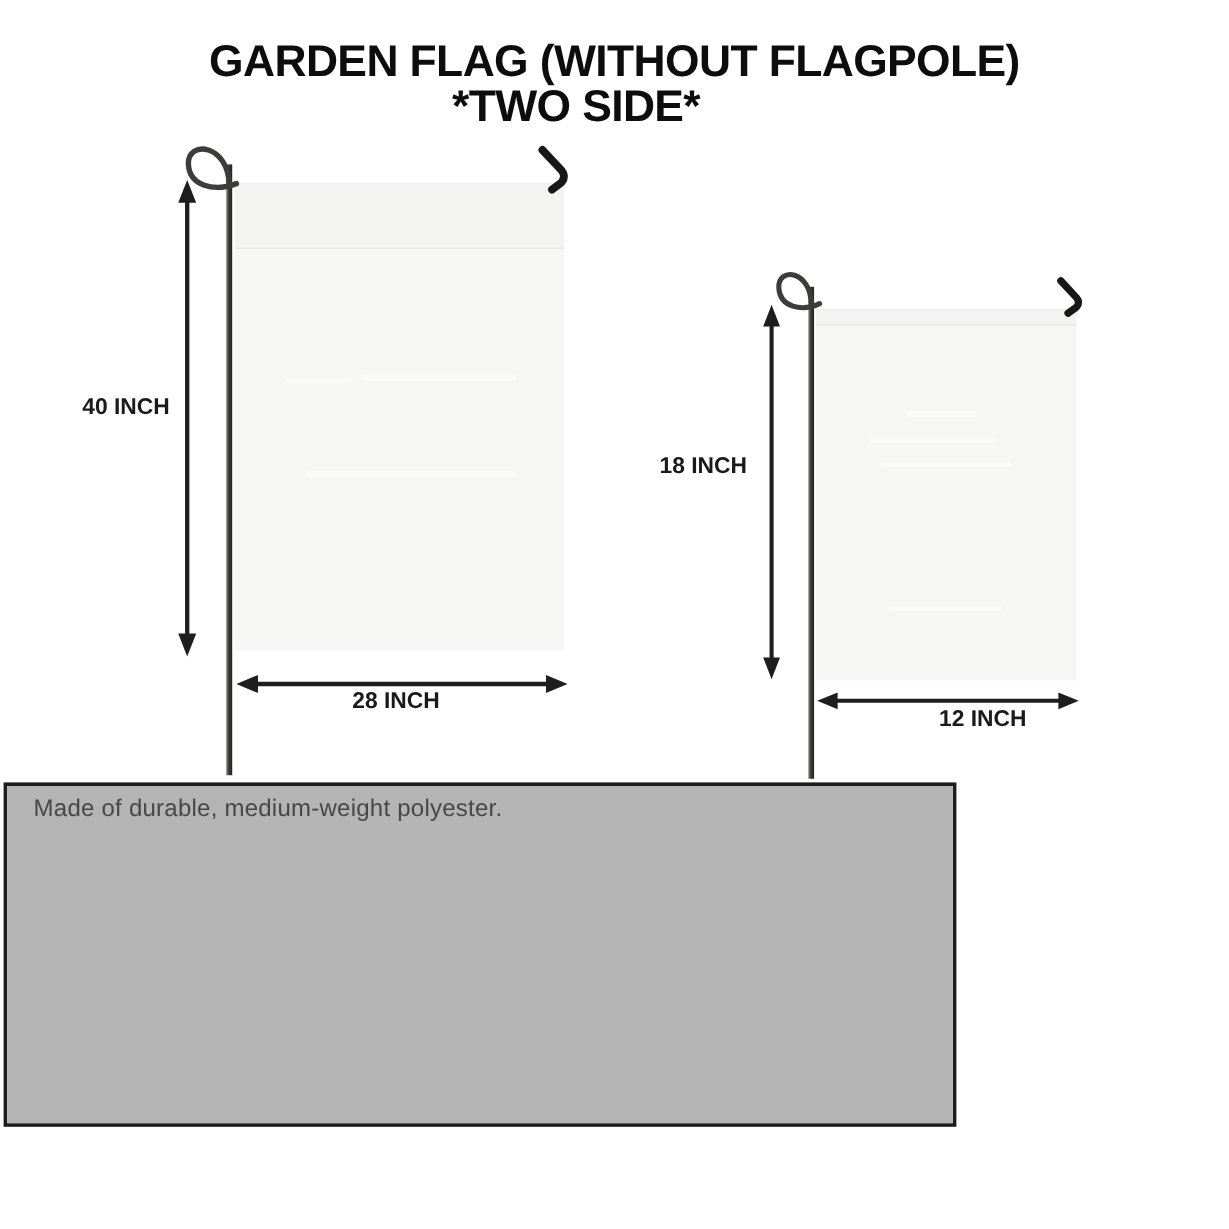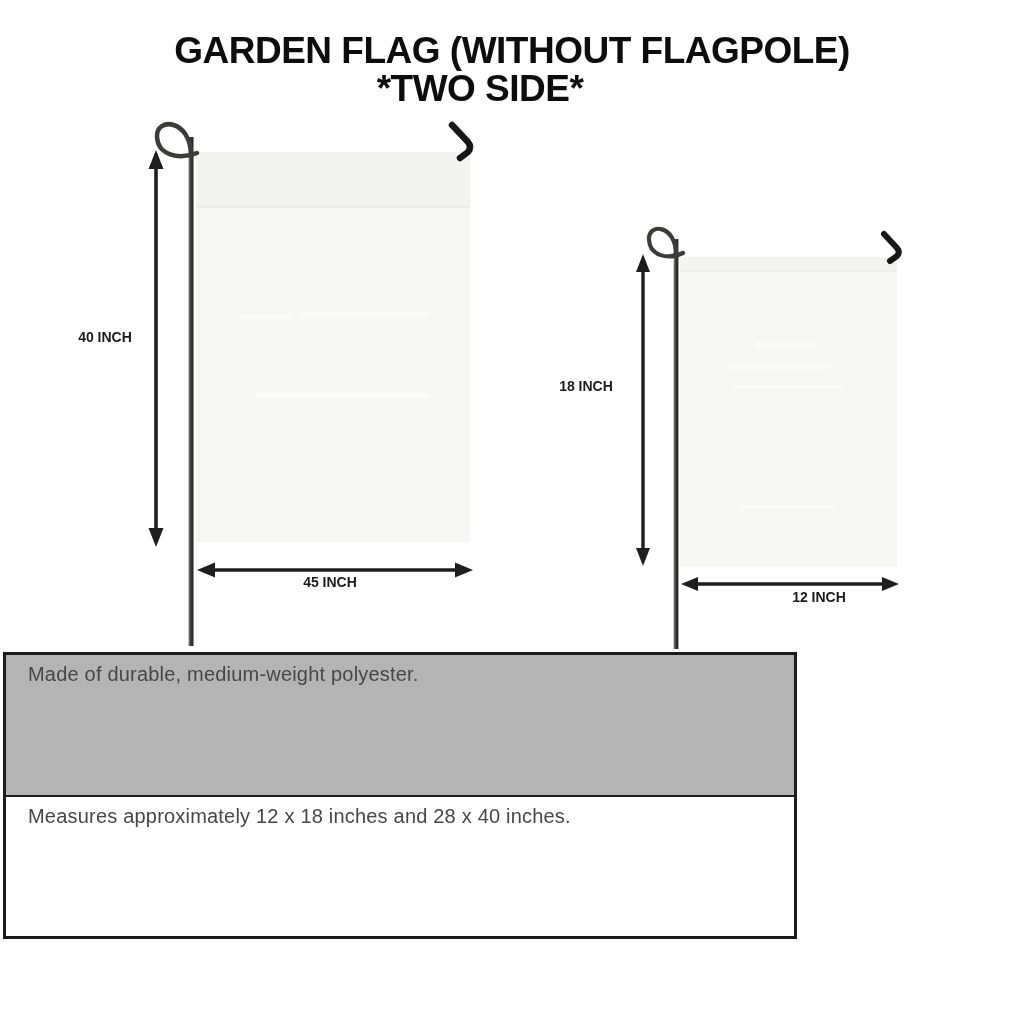--- a/index.html
+++ b/index.html
@@ -10,21 +10,21 @@
   #title{position:absolute;top:4px;left:0;width:1024px;text-align:center;
          color:#0d0d0d;font-weight:bold;}
   #title .line1{font-size:37px;line-height:40px;letter-spacing:-0.5px;}
   #title .line2{font-size:37px;line-height:36px;letter-spacing:-0.5px;
                 position:relative;left:-32px;}
 
   
   #diagram-svg{position:absolute;top:0;left:0;}
 
   
-  .dim-label{position:absolute;font-weight:bold;font-size:14px;color:#1a1a1a;
+  .dim-label{position:absolute;font-weight:bold;font-size:19px;color:#1a1a1a;
              text-align:center;letter-spacing:0;}
   #lbl-40{left:40px;top:302px;width:130px;}
   #lbl-28{left:255px;top:547px;width:150px;}
   #lbl-18{left:521px;top:351px;width:130px;}
   #lbl-12{left:744px;top:562px;width:150px;}
 
   
   #features{position:absolute;left:3px;top:625px;width:794px;height:287px;
             border:3px solid #1c1c1c;box-sizing:border-box;
             display:flex;flex-direction:column;background:#86efac;}
@@ -101,26 +101,23 @@
 
       <g>
         <line x1="695" y1="557" x2="885" y2="557" stroke="#1e1e1e" stroke-width="3.4"></line>
         <polygon points="681,557 698,550 698,564" fill="#1e1e1e"></polygon>
         <polygon points="899,557 882,550 882,564" fill="#1e1e1e"></polygon>
       </g>
     </g>
   </svg>
 
   <div id="lbl-40" class="dim-label">40 INCH</div>
-  <div id="lbl-28" class="dim-label">45 INCH</div>
+  <div id="lbl-28" class="dim-label">28 INCH</div>
   <div id="lbl-18" class="dim-label">18 INCH</div>
   <div id="lbl-12" class="dim-label">12 INCH</div>
 
   <div id="features">
     <div class="trow">
       <span>Made of durable, medium-weight polyester.</span>
     </div>
-    <div class="trow">
-      <span>Measures approximately 12 x 18 inches and 28 x 40 inches.</span>
-    </div>
   </div>
 
 </div>
 
 </body></html>

